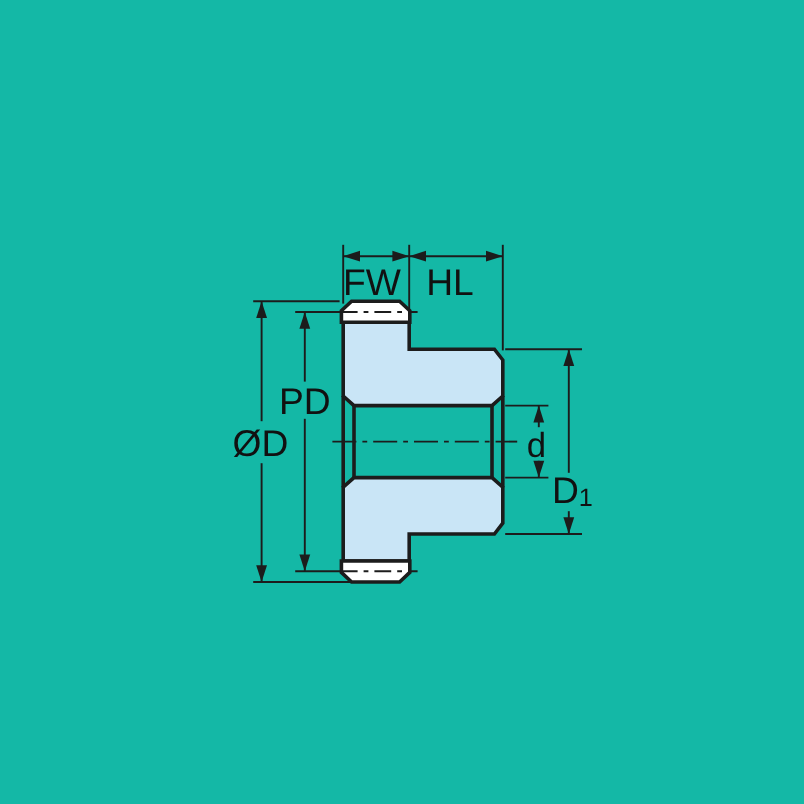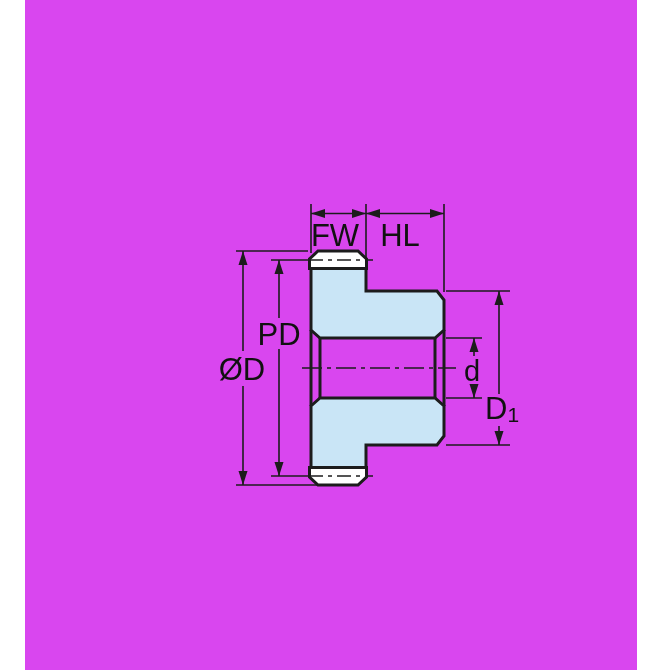--- a/index.html
+++ b/index.html
@@ -4,25 +4,24 @@
 <style>
   html, body {
     margin: 0;
     padding: 0;
     background: #ffffff;
     width: 670px;
     height: 670px;
     overflow: hidden;
   }
   .canvas {
-    width: 612px;
+    width: 670px;
     height: 670px;
     position: relative;
-    background: #d946ef;
-    margin-left: 25px;
+    background: #14b8a6;
   }
   svg { display: block; }
   .outline {
     stroke: #1c1c1c;
     stroke-width: 3;
     fill: none;
     stroke-linejoin: miter;
   }
   .part {
     stroke: #1c1c1c;

